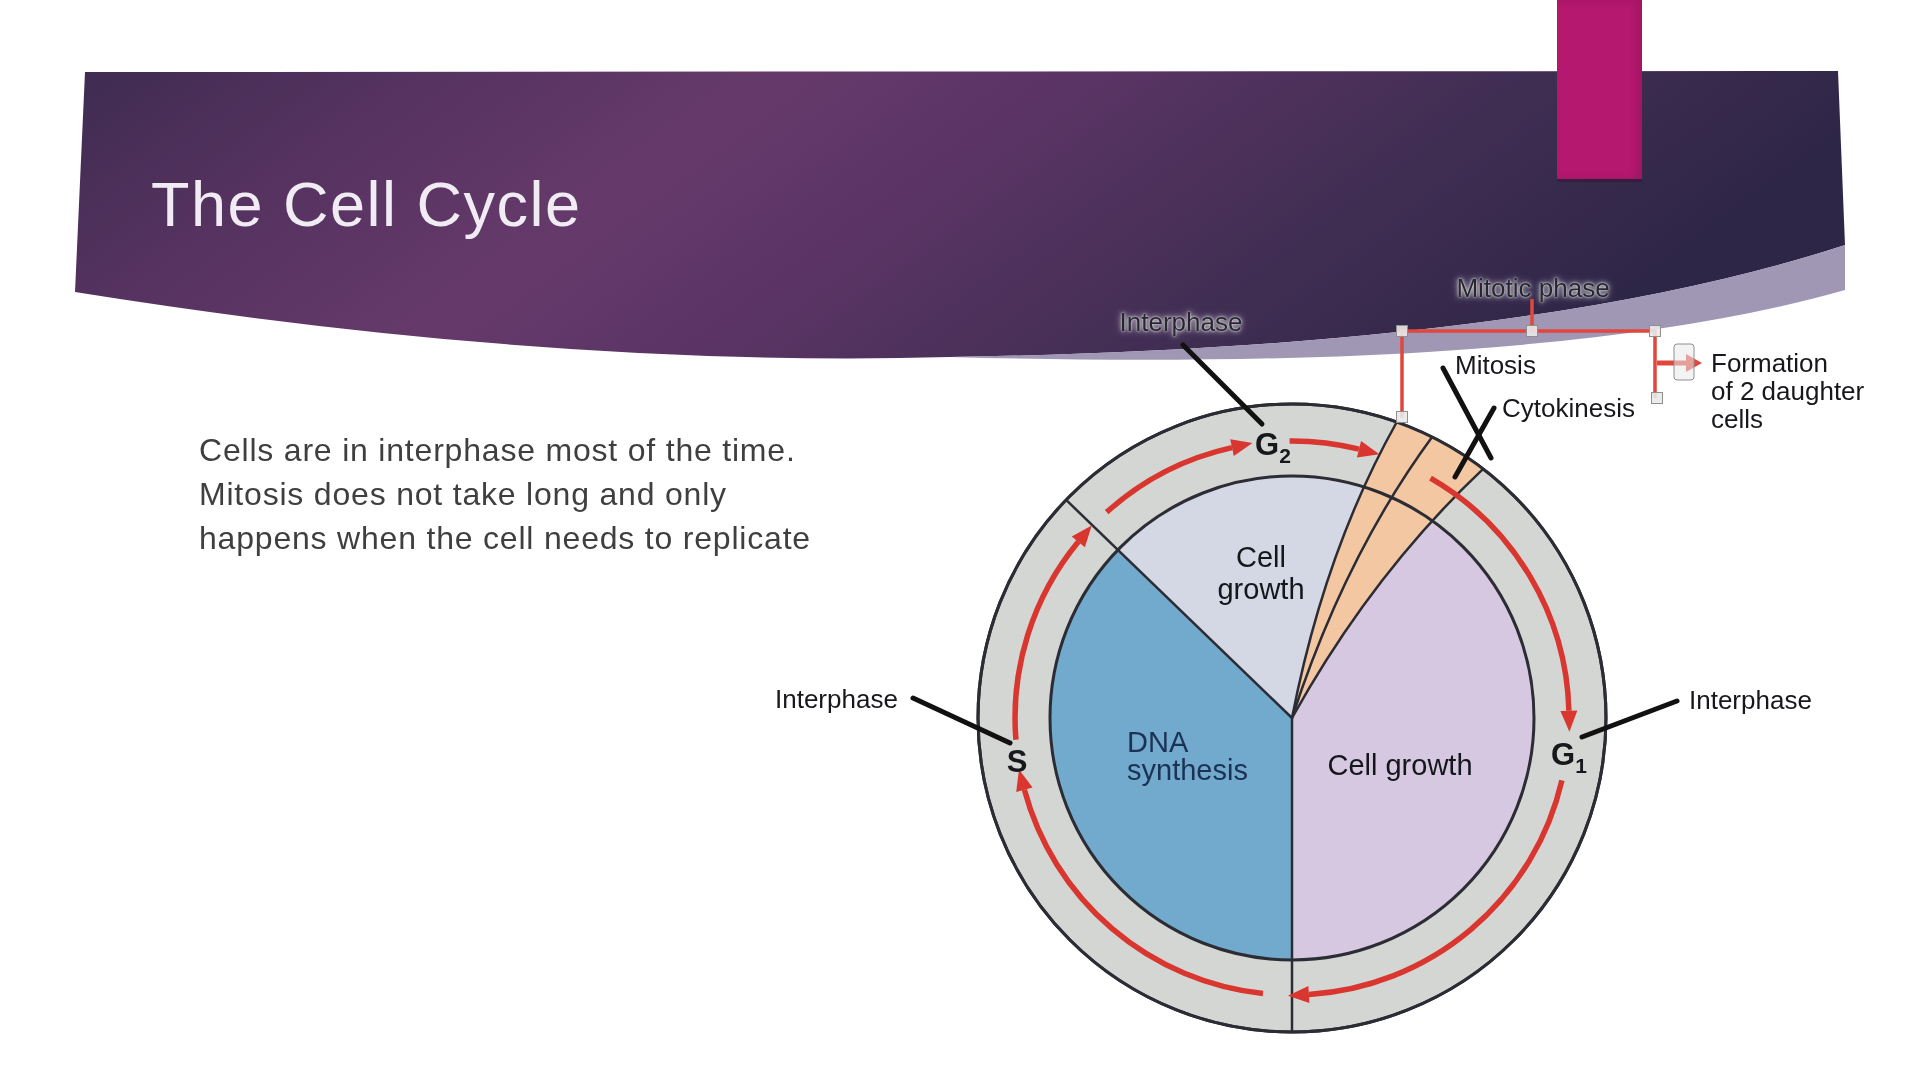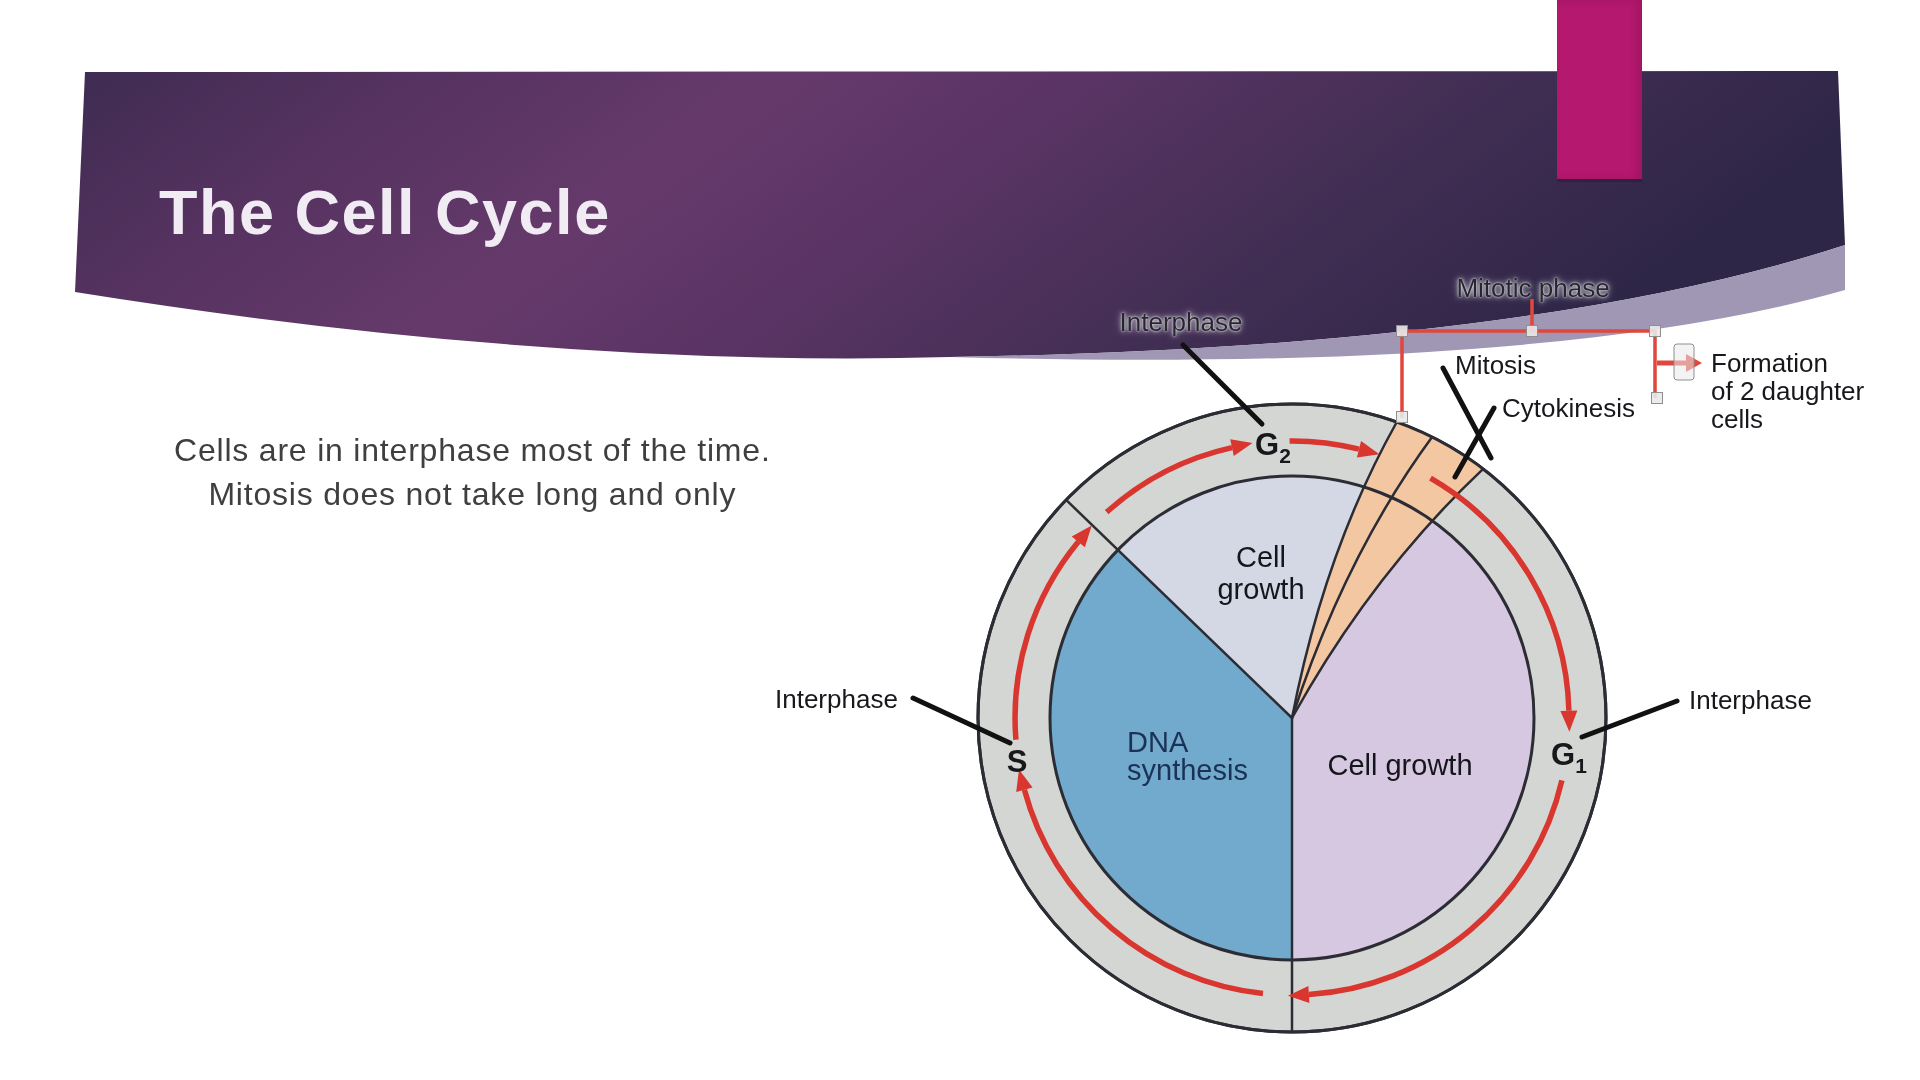--- a/index.html
+++ b/index.html
@@ -6,26 +6,26 @@
   #slide{
     position:relative;width:1920px;height:1080px;overflow:hidden;
     background:#ffffff;font-family:"Liberation Sans",sans-serif;
   }
   .banner-svg{position:absolute;left:0;top:0;width:1920px;height:400px;}
   .accent{
     position:absolute;left:1557px;top:0;width:85px;height:179px;
     box-shadow:0 3px 0 rgba(45,12,35,.35), inset -5px 0 8px rgba(0,0,0,.12);
   }
   .title{
-    position:absolute;left:143px;top:160px;margin:16px;
-    font-size:63px;font-weight:700;letter-spacing:1.5px;white-space:nowrap;
+    position:absolute;left:143px;top:160px;margin:8px;
+    font-size:63px;font-weight:400;letter-spacing:1.5px;white-space:nowrap;
   }
   .body-text{
-    position:absolute;left:174px;top:428px;
-    font-size:32px;line-height:44px;letter-spacing:.8px;white-space:nowrap;text-align:center;
+    position:absolute;left:199px;top:428px;
+    font-size:32px;line-height:44px;letter-spacing:.8px;white-space:nowrap;
   }
   #diagram{position:absolute;left:700px;top:250px;width:1220px;height:830px;}
   #diagram text{font-family:"Liberation Sans",sans-serif;}
   .noisy{text-shadow:0 0 2px rgba(255,255,255,.95),0 0 5px rgba(255,255,255,.75),0 0 9px rgba(255,255,255,.5);}
 </style>
 </head>
 <body>
 
 <div id="slide" style="background: rgb(255, 255, 255);">
 
@@ -44,20 +44,21 @@
     <path opacity="0.9" d="M 950,357 Q 1530,348 1845,245 L 1845,290 Q 1550,374 950,357 Z" fill="#958cab"></path>
   </svg>
 
   <div class="accent" style="background: rgb(181, 24, 111);"></div>
 
   <h1 class="title" style="color: rgb(241, 236, 244);">The Cell Cycle</h1>
 
   <div class="body-text" style="color: rgb(63, 63, 63);">
     <div>Cells are in interphase most of the time.</div>
     <div>Mitosis does not take long and only</div>
+    <div>happens when the cell needs to replicate</div>
   </div>
 
   <svg id="diagram" viewBox="700 250 1220 830">
       <circle cx="1292" cy="718" r="314" fill="#d4d6d3" stroke="#2c2c34" stroke-width="3"></circle>
       <path d="M 1292 718 L 1117.9 549.9 A 242 242 0 0 1 1372.8 489.9 Z" fill="#d4d7e4"></path>
       <path d="M 1292 718 L 1413 508.4 A 242 242 0 0 1 1292 960 Z" fill="#d7c8e1"></path>
       <path d="M 1292 718 L 1292 960 A 242 242 0 0 1 1117.9 549.9 Z" fill="#72aacd"></path>
       <path d="M 1292 718 Q 1324.4 551.1 1396.8 422 A 314 314 0 0 1 1483.2 468.9 Q 1372 573.7 1292 718 Z" fill="#f4c7a3"></path>
       <circle cx="1292" cy="718" r="314" fill="none" stroke="#2c2c34" stroke-width="3"></circle>
       <circle cx="1292" cy="718" r="242" fill="none" stroke="#2c2c34" stroke-width="3"></circle>

